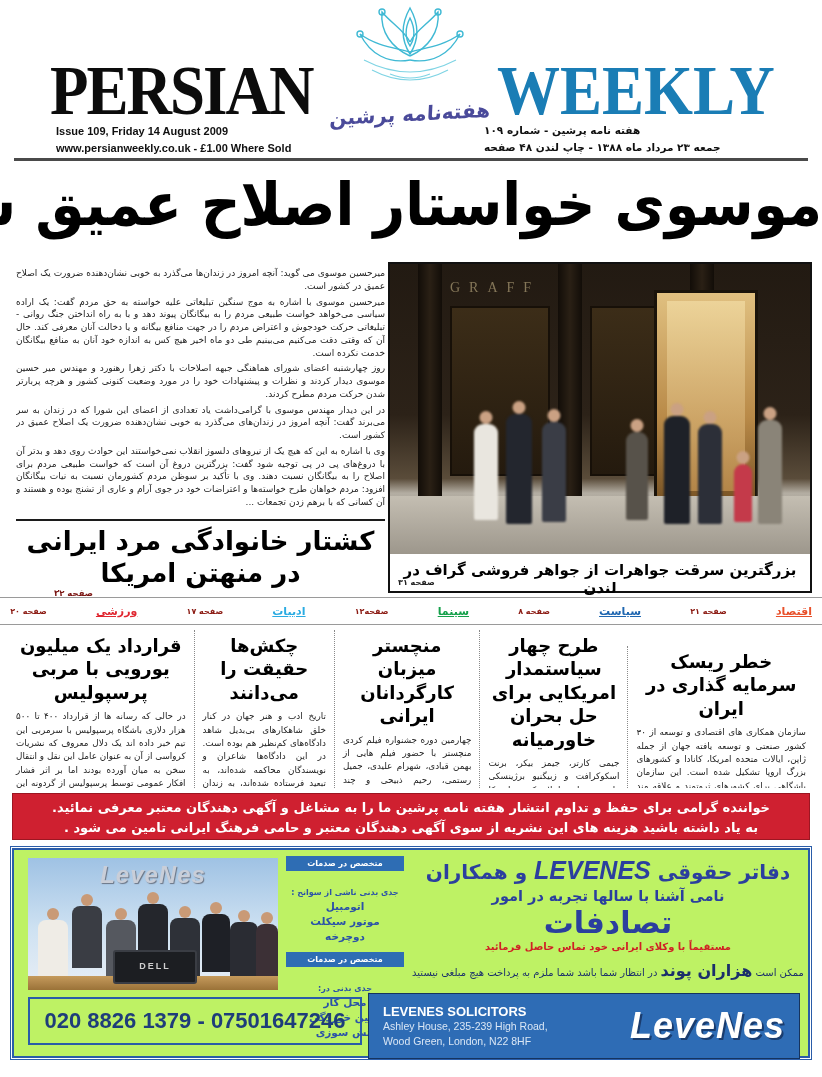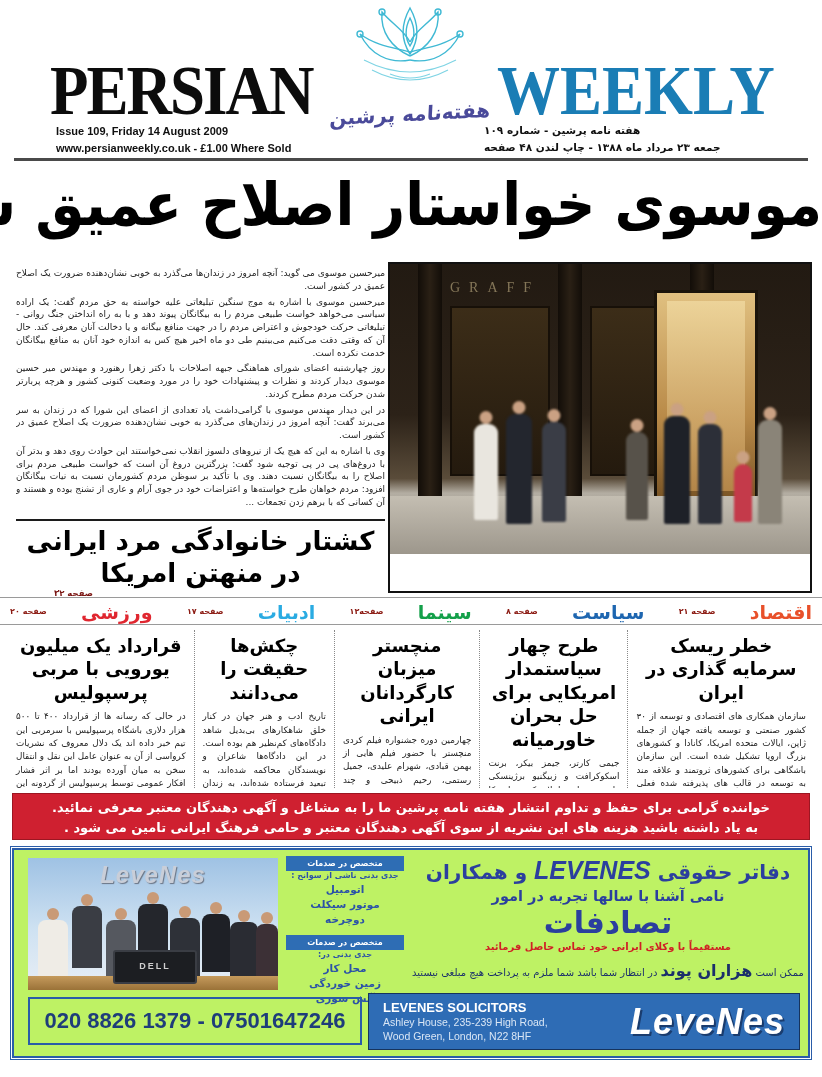--- a/index.html
+++ b/index.html
@@ -76,30 +76,30 @@
   .p8{right:28px; bottom:30px; width:24px; height:104px; background:#8a8478;}
   .photo-caption { position:relative; height:37px; direction:rtl; text-align:center;
     font-weight:bold; font-size:15px; padding-top:7px; color:#000; }
   .page-ref-31 { position:absolute; left:8px; bottom:4px; font-weight:bold; font-size:8px; color:#222; direction:rtl; }
 
   
   .rule-thin { position:absolute; left:0; right:0; height:1px; background:#9a9a9a; }
   .rt-a{top:597px;} .rt-b{top:624px;}
   .tabs { position:absolute; left:10px; right:10px; top:599px; height:25px;
     display:flex; direction:rtl; justify-content:space-between; align-items:center; }
-  .tab-label { font-weight:bold; font-size:19px; }
+  .tab-label { font-weight:bold; font-size:11px;text-decoration:underline; }
   .tab-page  { font-weight:bold; font-size:8px; color:#8b1a12; }
   .s-economy{color:#e8502a;} .s-politics{color:#1e66b0;} .s-cinema{color:#14a04a;}
   .s-literature{color:#2aabe2;} .s-sports{color:#e02730;}
 
   
   .articles { position:absolute; left:8px; right:8px; top:630px; height:158px; display:flex; direction:rtl; overflow:hidden; }
   .article { padding:2px 8px 0 8px; border-left:1px dotted #8a8a8a; overflow:hidden; }
   .article:last-child { border-left:none; }
-  .a1{flex:1.32;} .a2{flex:1.02;} .a3{flex:1.0;} .a4{flex:0.96;} .a5{flex:1.32;}
+  .a1{flex:1.32;margin-top:16px;} .a2{flex:1.02;} .a3{flex:1.0;} .a4{flex:0.96;} .a5{flex:1.32;}
   .article h4 { direction:rtl; text-align:center; font-weight:bold; font-size:18px; line-height:1.3; margin:2px 0 6px 0; color:#000; }
   .article p { direction:rtl; text-align:justify; font-size:8.8px; line-height:1.52; color:#222; }
 
   
   .notice { position:absolute; left:12px; right:12px; top:793px; height:47px;
     background:#cf2030; border:1px solid #9c1622; color:#fff; direction:rtl; text-align:center;
     font-weight:bold; font-size:13px; line-height:1.55; padding-top:4px; }
 
   
   .ad { position:absolute; left:12px; right:12px; top:848px; height:210px;
@@ -118,36 +118,36 @@
   .t4{left:110px; bottom:24px; width:30px; height:62px; background:#24262c;}
   .t5{left:142px; bottom:14px; width:30px; height:58px; background:#2e3138;}
   .t6{left:174px; bottom:18px; width:28px; height:58px; background:#1e2026;}
   .t7{left:202px; bottom:14px; width:28px; height:54px; background:#2a2c33;}
   .t8{left:228px; bottom:14px; width:22px; height:52px; background:#3c3036;}
   .ad-desk { position:absolute; left:0; right:0; bottom:0; height:14px; background:linear-gradient(180deg,#c59a5c,#9a7238); }
   .ad-monitor { position:absolute; left:85px; bottom:6px; width:84px; height:34px; background:#1c1e22;
     border:2px solid #3a3d44; border-radius:3px; color:#cfcfcf; text-align:center;
     font-family:"Liberation Sans", sans-serif; font-weight:bold; font-size:9px; padding-top:9px; letter-spacing:2px; }
   .ad-services { position:absolute; left:272px; top:6px; width:118px; direction:rtl; text-align:center; }
-  .svc-box { background:#2e6db4; color:#fff; font-weight:bold; font-size:8px; padding:3px 2px; margin-bottom:0; }
+  .svc-box { background:#2e6db4; color:#fff; font-weight:bold; font-size:8px; padding:3px 2px; margin-bottom:17px; }
   .svc-sub { color:#2b52a8; font-weight:bold; font-size:8px; margin-bottom:2px; }
   .svc-item { color:#2b52a8; font-weight:bold; font-size:10.5px; line-height:1.45; }
   .svc-gap { height:7px; }
   .ad-main { position:absolute; left:398px; top:6px; width:392px; direction:rtl; text-align:center; }
   .ad-h1 { font-weight:bold; font-size:20px; color:#2b3f9e; }
   .ad-h1 .latin-logo { font-family:"Liberation Sans", sans-serif; font-style:italic; font-size:25px; letter-spacing:0; }
   .ad-h2 { font-weight:bold; font-size:14.5px; color:#2b3f9e; margin-top:3px; }
   .ad-big { font-weight:bold; font-size:30px; color:#2b3f9e; margin-top:2px; line-height:1.1; }
   .ad-red { font-weight:bold; font-size:10px; color:#d01f25; margin-top:2px; }
   .ad-navy { font-size:10px; color:#1b2f6b; margin-top:9px; }
   .ad-navy .big { font-weight:bold; font-size:16px; }
   .ad-phone { position:absolute; left:14px; top:147px; width:334px; height:48px; border:2px solid #2a5ca8;
     display:flex; align-items:center; justify-content:center;
     font-family:"Liberation Sans", sans-serif; font-weight:bold; font-size:22px; color:#1e3d7a; white-space:nowrap; }
-  .ad-bar { position:absolute; left:354px; top:143px; right:8px; height:57px; background:#2e6cb5;
+  .ad-bar { position:absolute; left:354px; top:143px; right:8px; height:66px; background:#2e6cb5;
     border:1px solid #16345e; color:#fff; display:flex; align-items:center; justify-content:space-between; padding:0 14px; }
   .ad-bar-name { font-family:"Liberation Sans", sans-serif; font-weight:bold; font-size:13px; }
   .ad-bar-addr { font-family:"Liberation Sans", sans-serif; font-size:10.5px; color:#d9e6f5; line-height:1.35; }
   .ad-bar-logo { font-family:"Liberation Sans", sans-serif; font-weight:bold; font-style:italic; font-size:36px;
     letter-spacing:1px; text-shadow:2px 2px 0 #1a3c6e; }
 </style>
 </head>
 <body>
 
 <div class="page">
@@ -214,20 +214,24 @@
       <div class="pavement"></div>
       <div class="person p1"></div>
       <div class="person p2"></div>
       <div class="person p3"></div>
       <div class="person p4"></div>
       <div class="person p5"></div>
       <div class="person p6"></div>
       <div class="person p7"></div>
       <div class="person p8"></div>
     </div>
+    <figcaption class="photo-caption">
+      <span>بزرگترین سرقت جواهرات از جواهر فروشی گراف  در لندن</span>
+      <span class="page-ref-31">صفحه ۳۱</span>
+    </figcaption>
   </figure>
 
   <div class="rule-thin rt-a"></div>
   <nav class="tabs">
     <span class="tab-label s-economy">اقتصاد</span>
     <span class="tab-page">صفحه ۲۱</span>
     <span class="tab-label s-politics">سیاست</span>
     <span class="tab-page">صفحه ۸</span>
     <span class="tab-label s-cinema">سینما</span>
     <span class="tab-page">صفحه۱۲</span>

